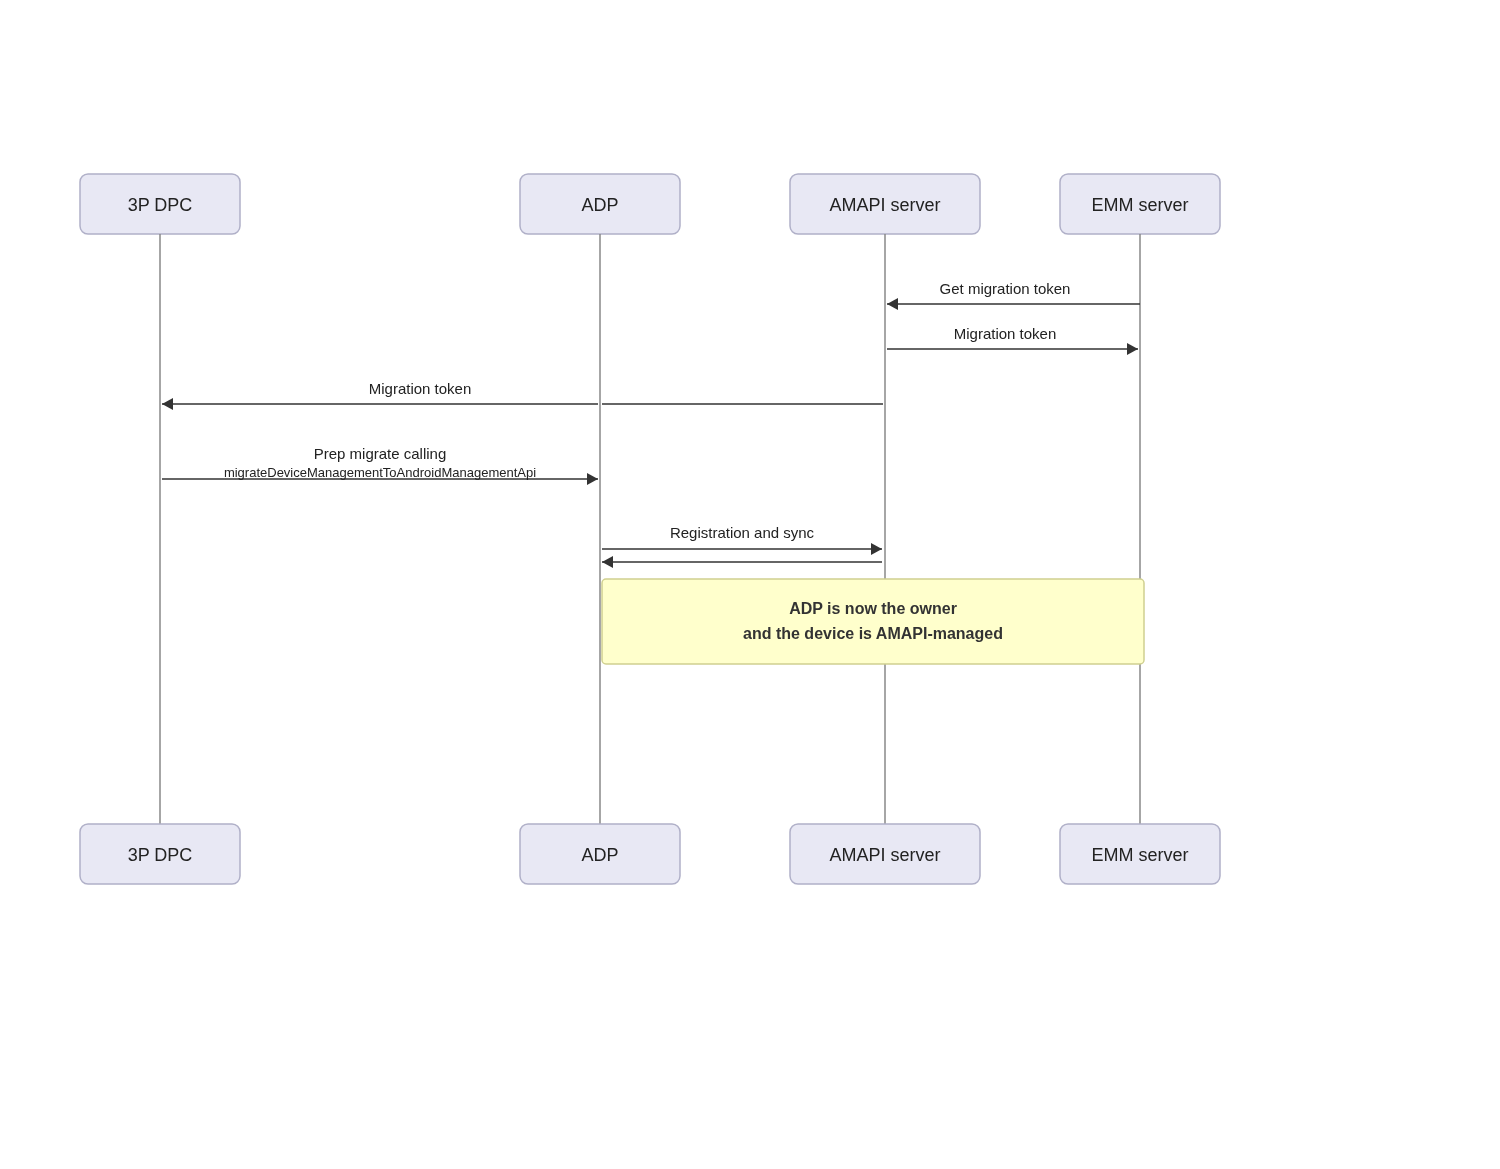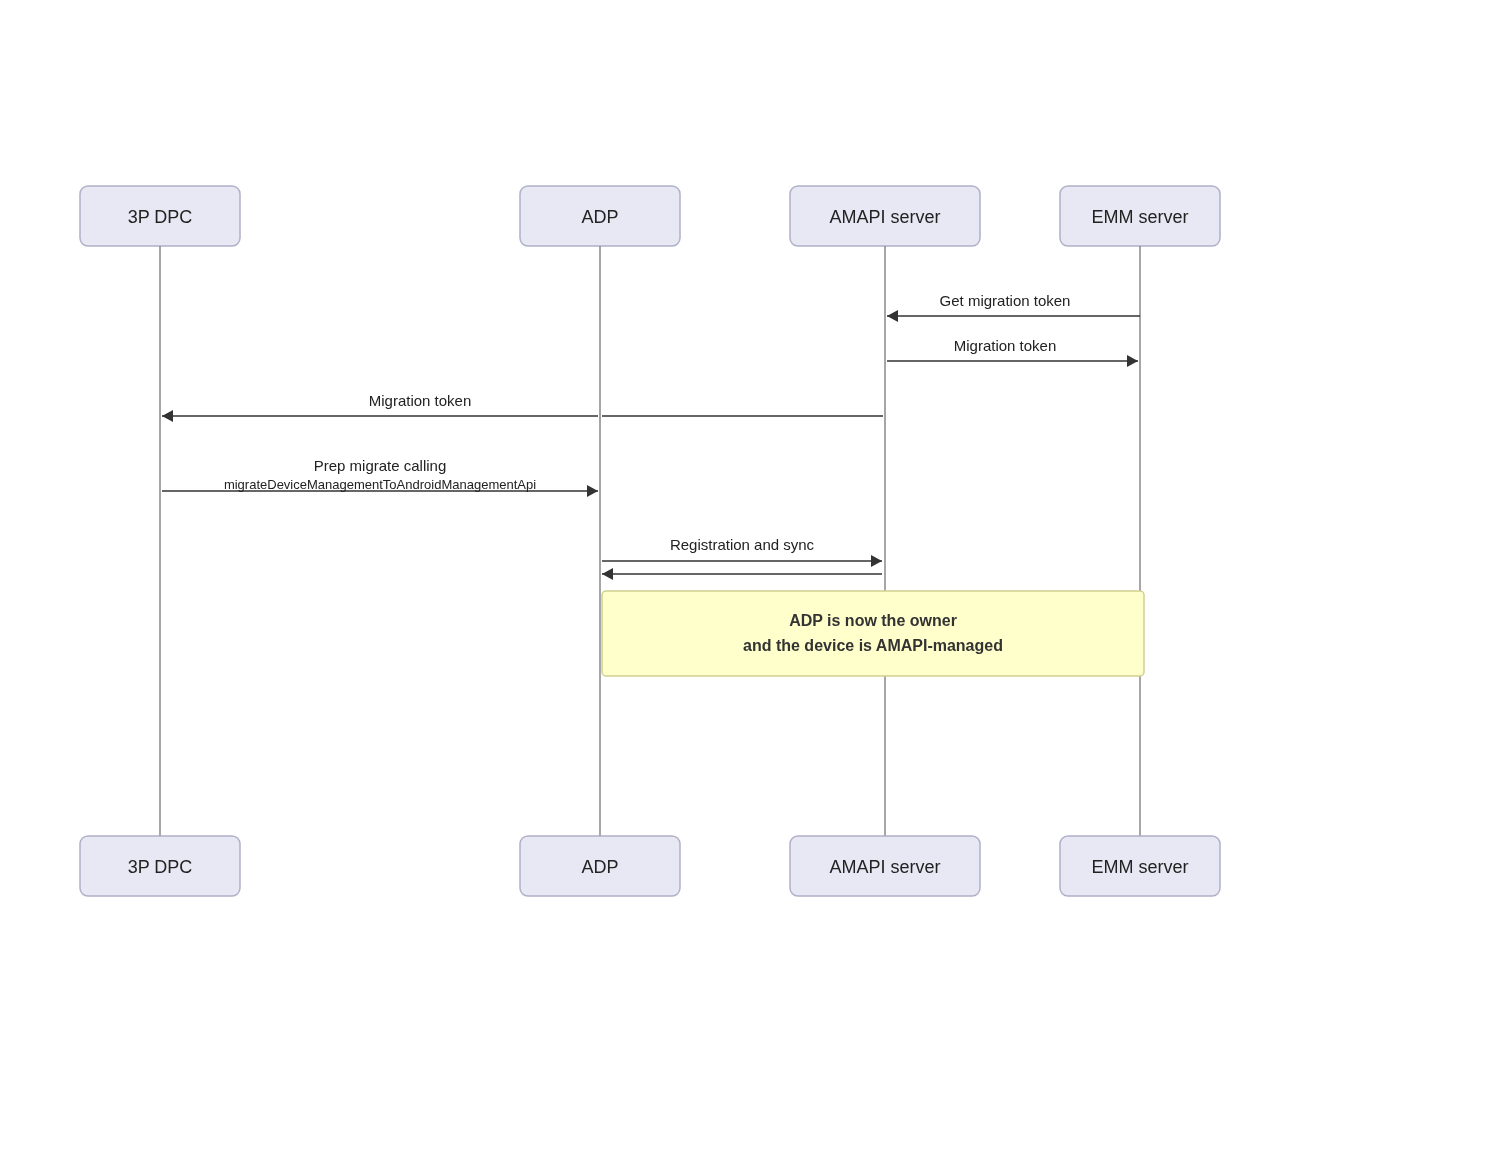--- a/index.html
+++ b/index.html
@@ -6,21 +6,21 @@
     body {
       background: #ffffff;
       font-family: 'Arial', sans-serif;
       width: 1500px;
       height: 1169px;
       overflow: hidden;
       position: relative;
     }
     .diagram-container {
       position: absolute;
-      top: 176px;
+      top: 164px;
       left: 30px;
       width: 1440px;
       height: 800px;
     }
     svg {
       width: 100%;
       height: 100%;
     }
   </style>
 </head>

